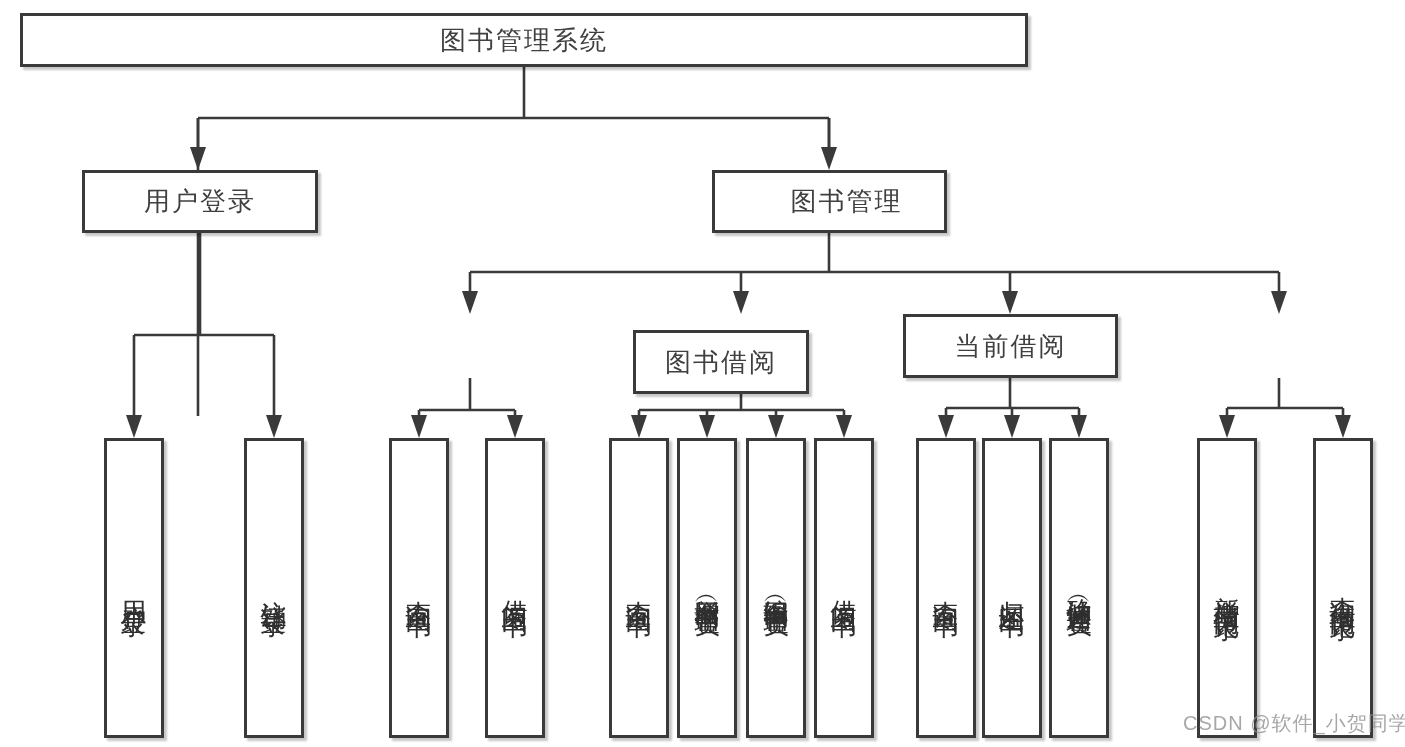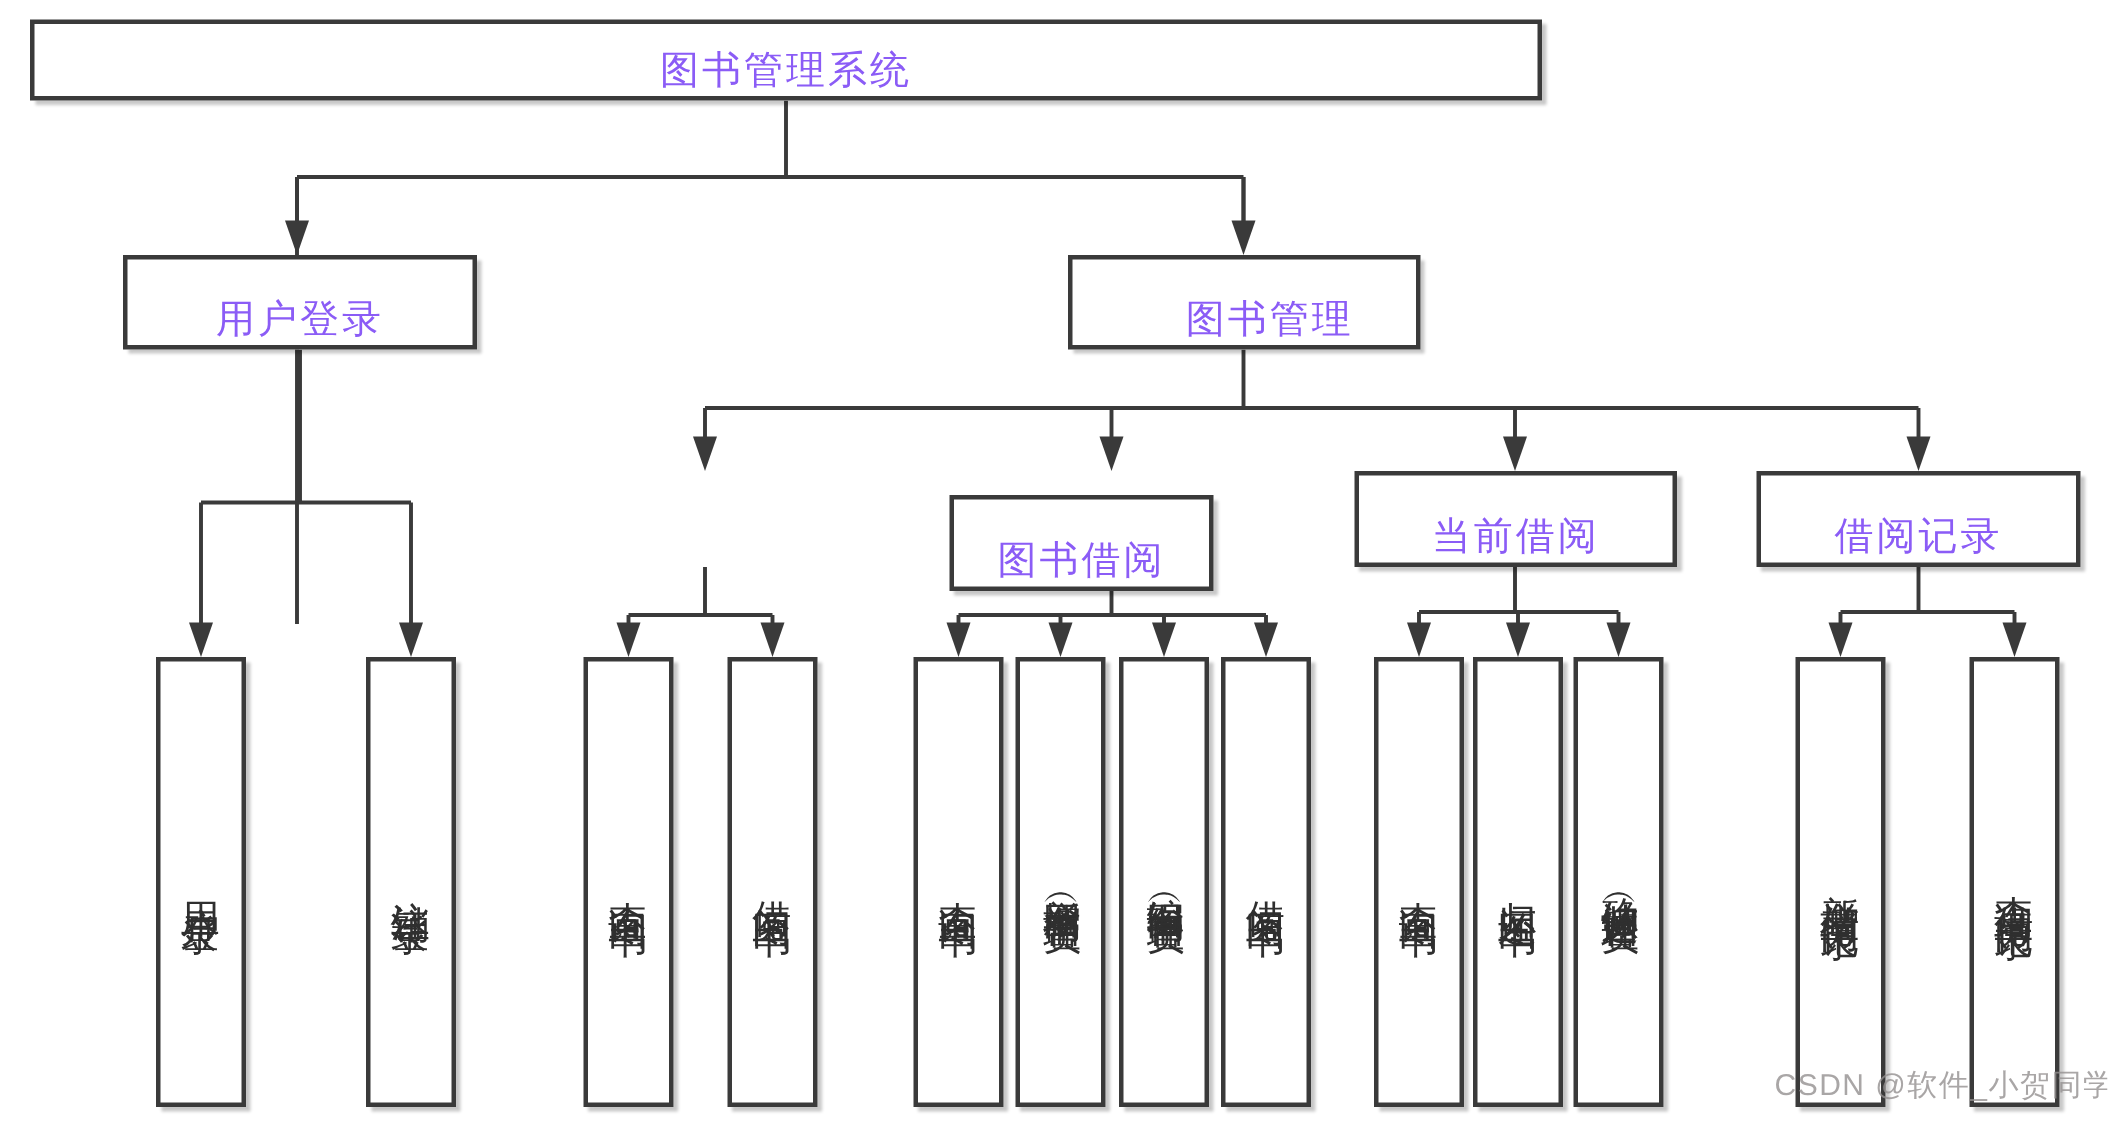--- a/index.html
+++ b/index.html
@@ -23,25 +23,25 @@
     height: 747px;
     pointer-events: none;
   }
   .hbox {
     position: absolute;
     box-sizing: border-box;
     background: #ffffff;
     border: 3px solid #3a3a3a;
     box-shadow: 3px 3px 2px rgba(0,0,0,0.22);
     display: flex;
-    align-items: flex-end;
+    align-items: center;
     justify-content: center;
     font-size: 26px;
     letter-spacing: 2px;
-    color: #8b5cf6;
+    color: #404040;
     white-space: nowrap;
   }
   .vbox {
     position: absolute;
     box-sizing: border-box;
     background: #ffffff;
     border: 3px solid #3a3a3a;
     box-shadow: 3px 3px 2px rgba(0,0,0,0.22);
     display: flex;
     align-items: center;
@@ -136,23 +136,20 @@
   <div class="hbox" style="left:712px; top:170px; width:235px; height:63px;padding-left:34px;">
     <span>图书管理</span>
   </div>
 
   <div class="hbox" style="left:633px; top:330px; width:176px; height:64px;">
     <span>图书借阅</span>
   </div>
   <div class="hbox" style="left:903px; top:314px; width:215px; height:64px;">
     <span>当前借阅</span>
   </div>
-  <div class="hbox" style="left:1171px; top:314px; width:216px; height:64px;">
-    <span>借阅记录</span>
-  </div>
 
   <div class="vbox" style="left:104px;">
     <span>用户登录</span>
   </div>
   <div class="vbox" style="left:244px;">
     <span>注销登录</span>
   </div>
 
   <div class="vbox" style="left:389px;">
     <span>查询图书</span>

